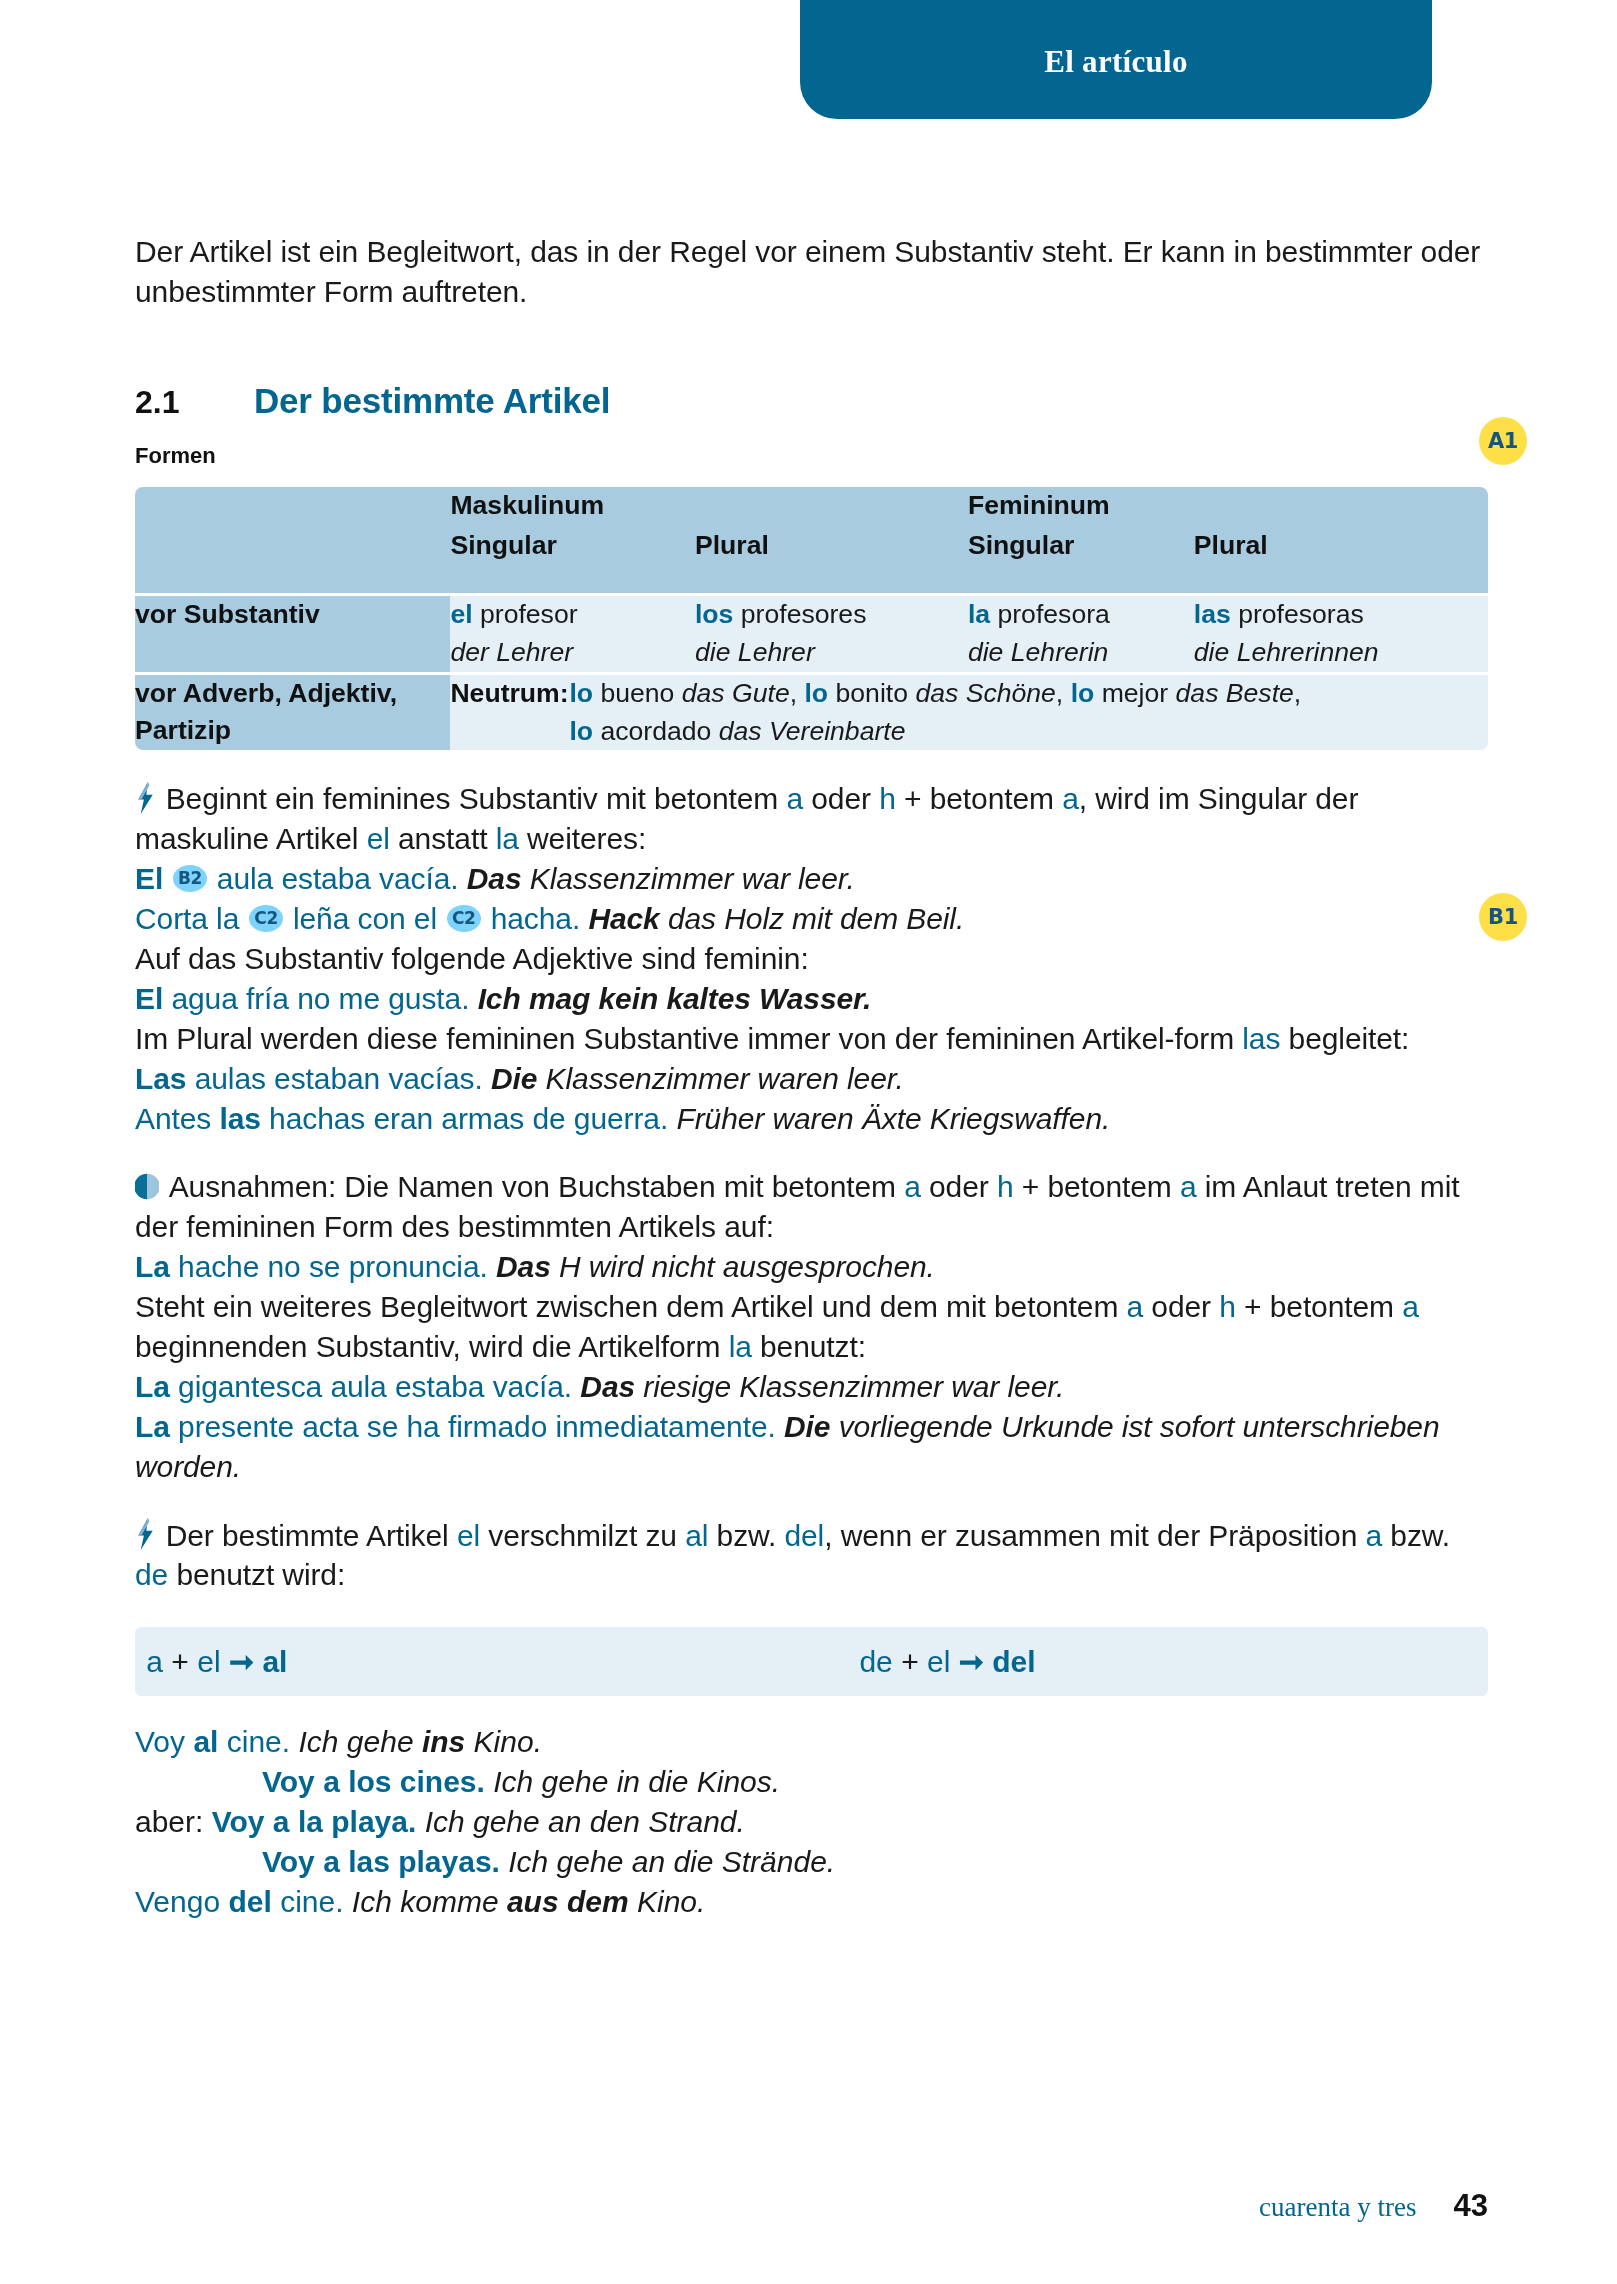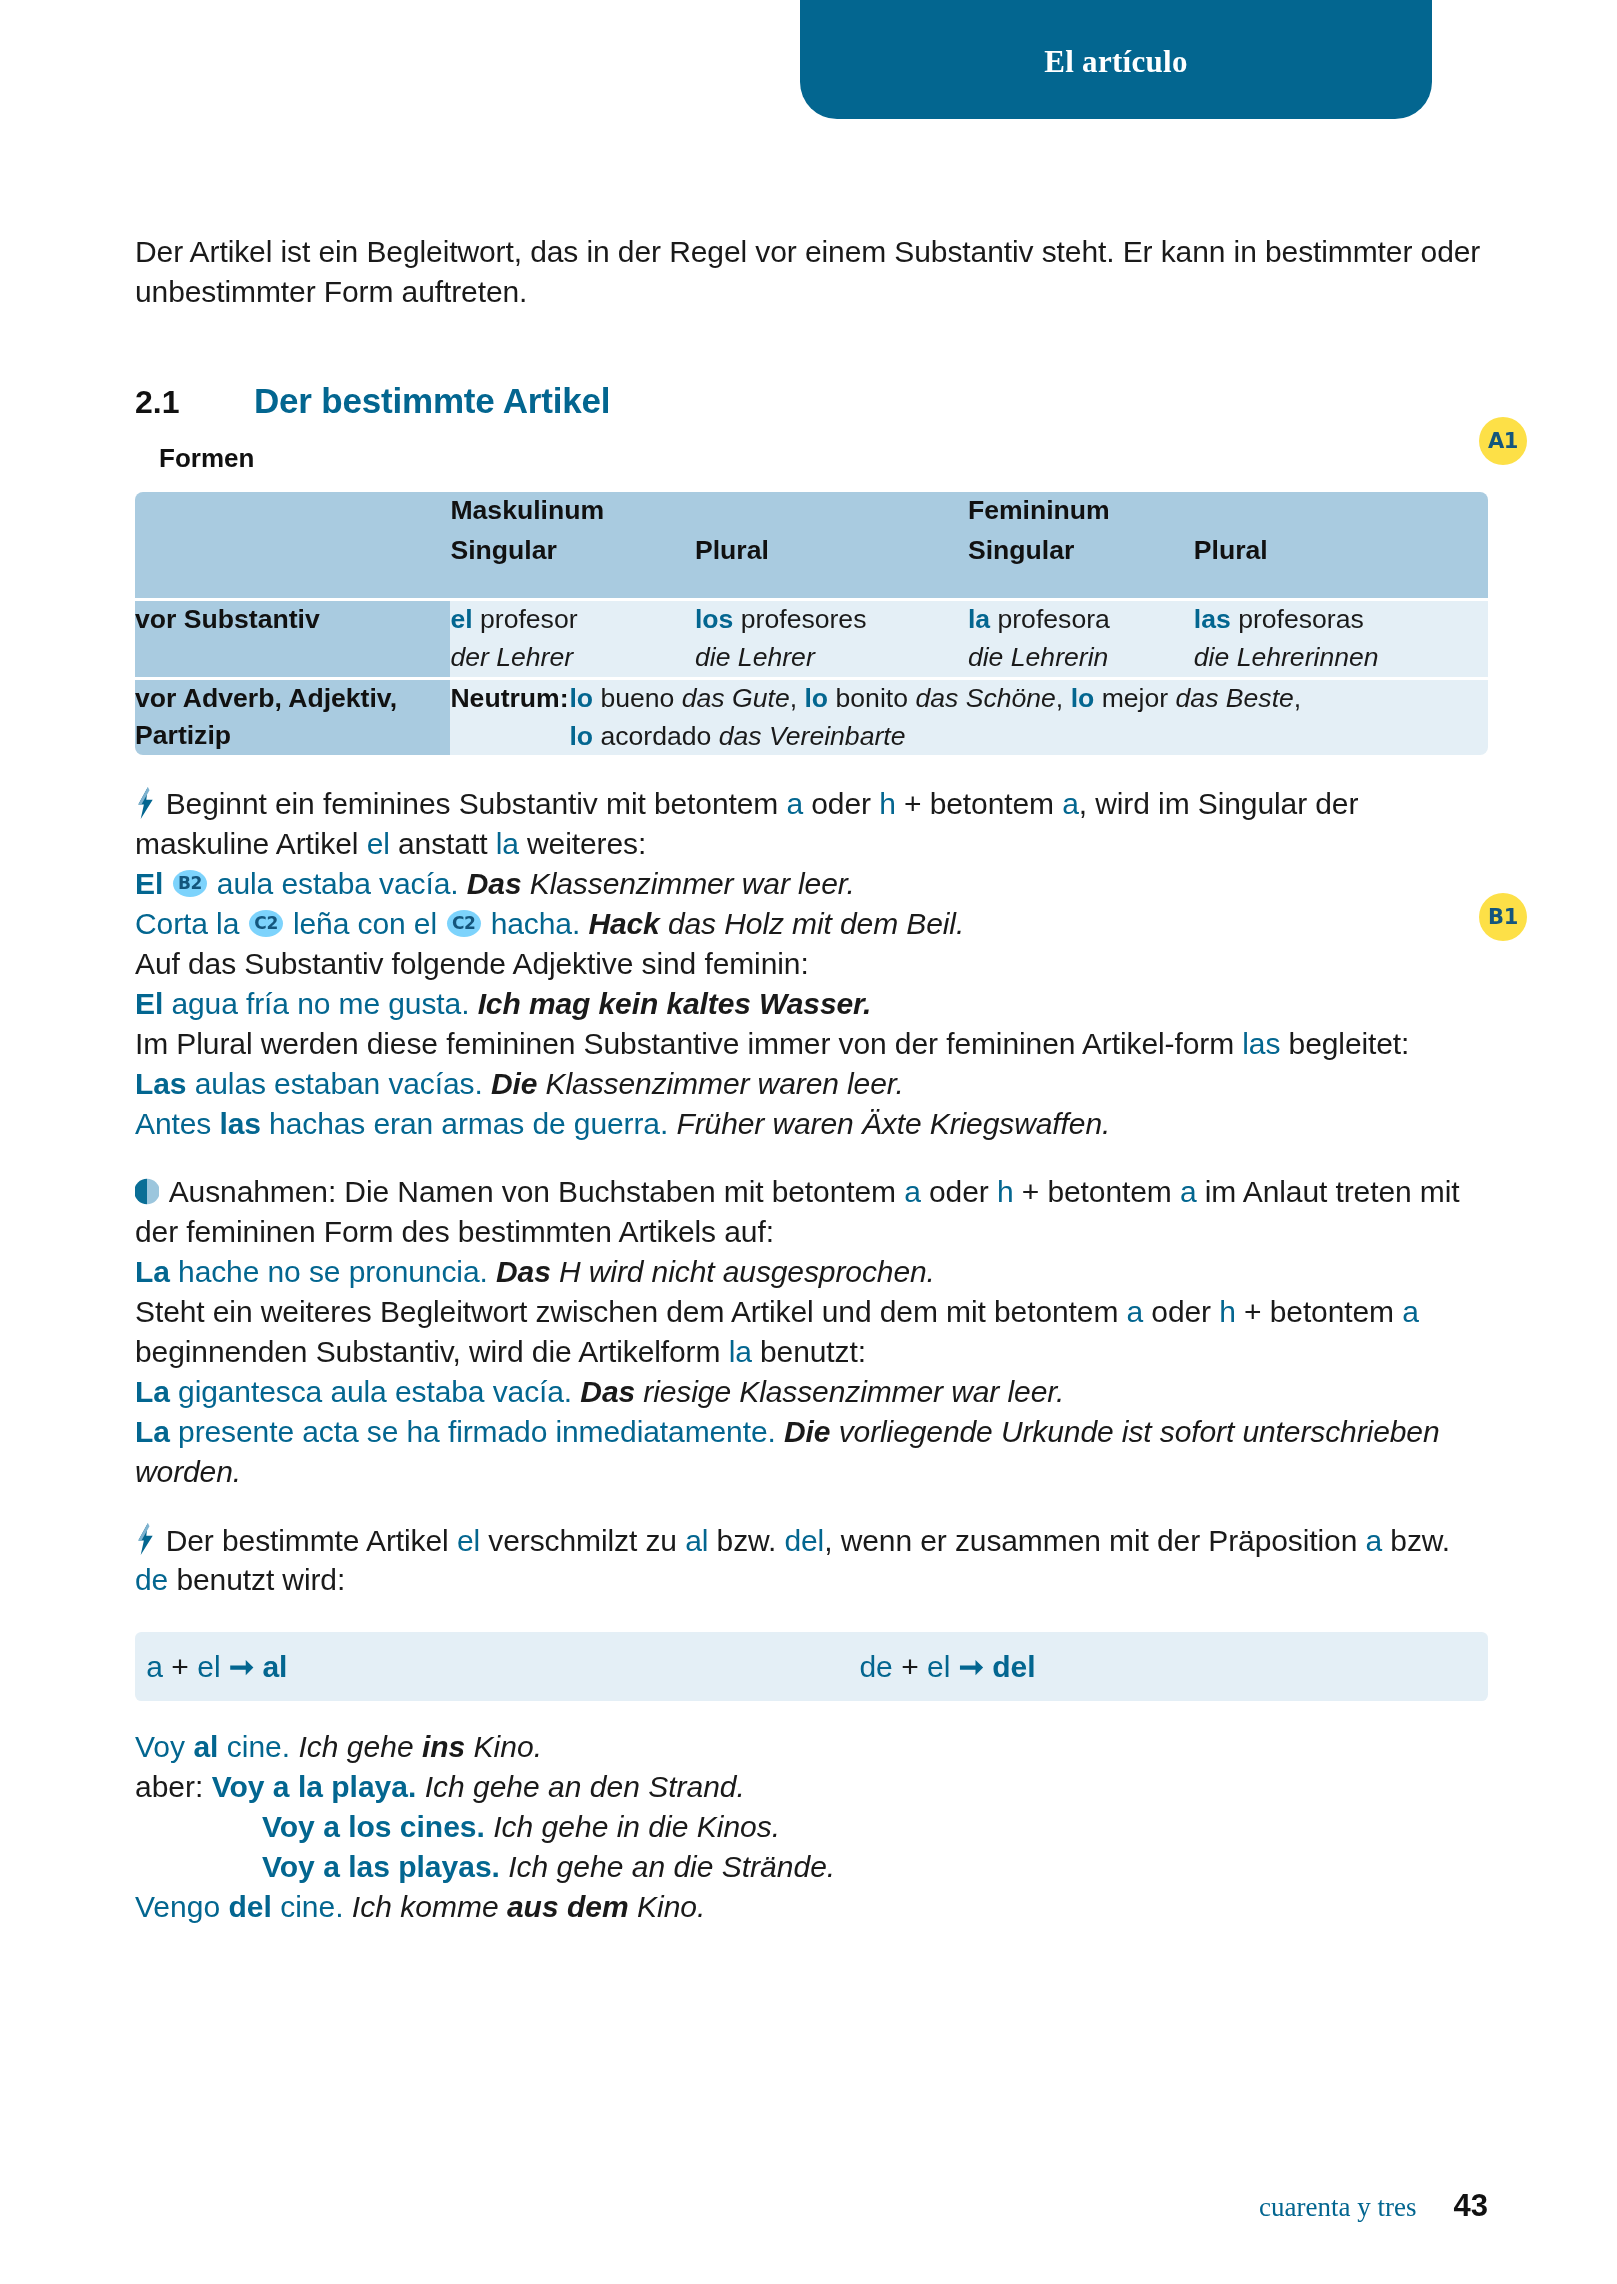--- a/index.html
+++ b/index.html
@@ -88,24 +88,23 @@
     align-items: center;
     justify-content: center;
     font-family: "DejaVu Sans", sans-serif;
     letter-spacing: -0.4px;
   }
   #badge-a1 { left: 1479px; top: 417px; }
   #badge-b1 { left: 1479px; top: 893px; }
 
   .subhead {
     margin-top: 22.6px;
-    font-size: 26px;
+    font-size: 22px;
     font-weight: bold;
     color: #111111;
-    margin-left: 24px;
   }
 
   
   .forms-table {
     margin-top: 17.7px;
     width: 1353px;
     border-collapse: separate;
     border-spacing: 0;
     font-size: 26.6px;
   }
@@ -426,27 +425,27 @@
       <span class="fusion-res">del</span>
     </span>
   </div>
 
   <div class="examples">
     <span class="line">
       <span class="es">Voy </span><span class="es-b">al</span><span class="es"> cine.</span>
       <span class="de-it"><em>Ich gehe </em><b><em>ins</em></b><em> Kino.</em></span>
     </span>
     <span class="line">
+      <span class="ex-indent"></span><span class="es-b">Voy a los cines.</span>
+      <span class="de-it">Ich gehe in die Kinos.</span>
+    </span>
+    <span class="line">
       <span class="aber">aber:</span>
       <span class="es-b">Voy a la playa.</span>
       <span class="de-it">Ich gehe an den Strand.</span>
-    </span>
-    <span class="line">
-      <span class="ex-indent"></span><span class="es-b">Voy a los cines.</span>
-      <span class="de-it">Ich gehe in die Kinos.</span>
     </span>
     <span class="line">
       <span class="ex-indent"></span><span class="es-b">Voy a las playas.</span>
       <span class="de-it">Ich gehe an die Strände.</span>
     </span>
     <span class="line">
       <span class="es">Vengo </span><span class="es-b">del</span><span class="es"> cine.</span>
       <span class="de-it">Ich komme </span><span class="de-it-b">aus dem</span><span class="de-it"> Kino.</span>
     </span>
   </div>

